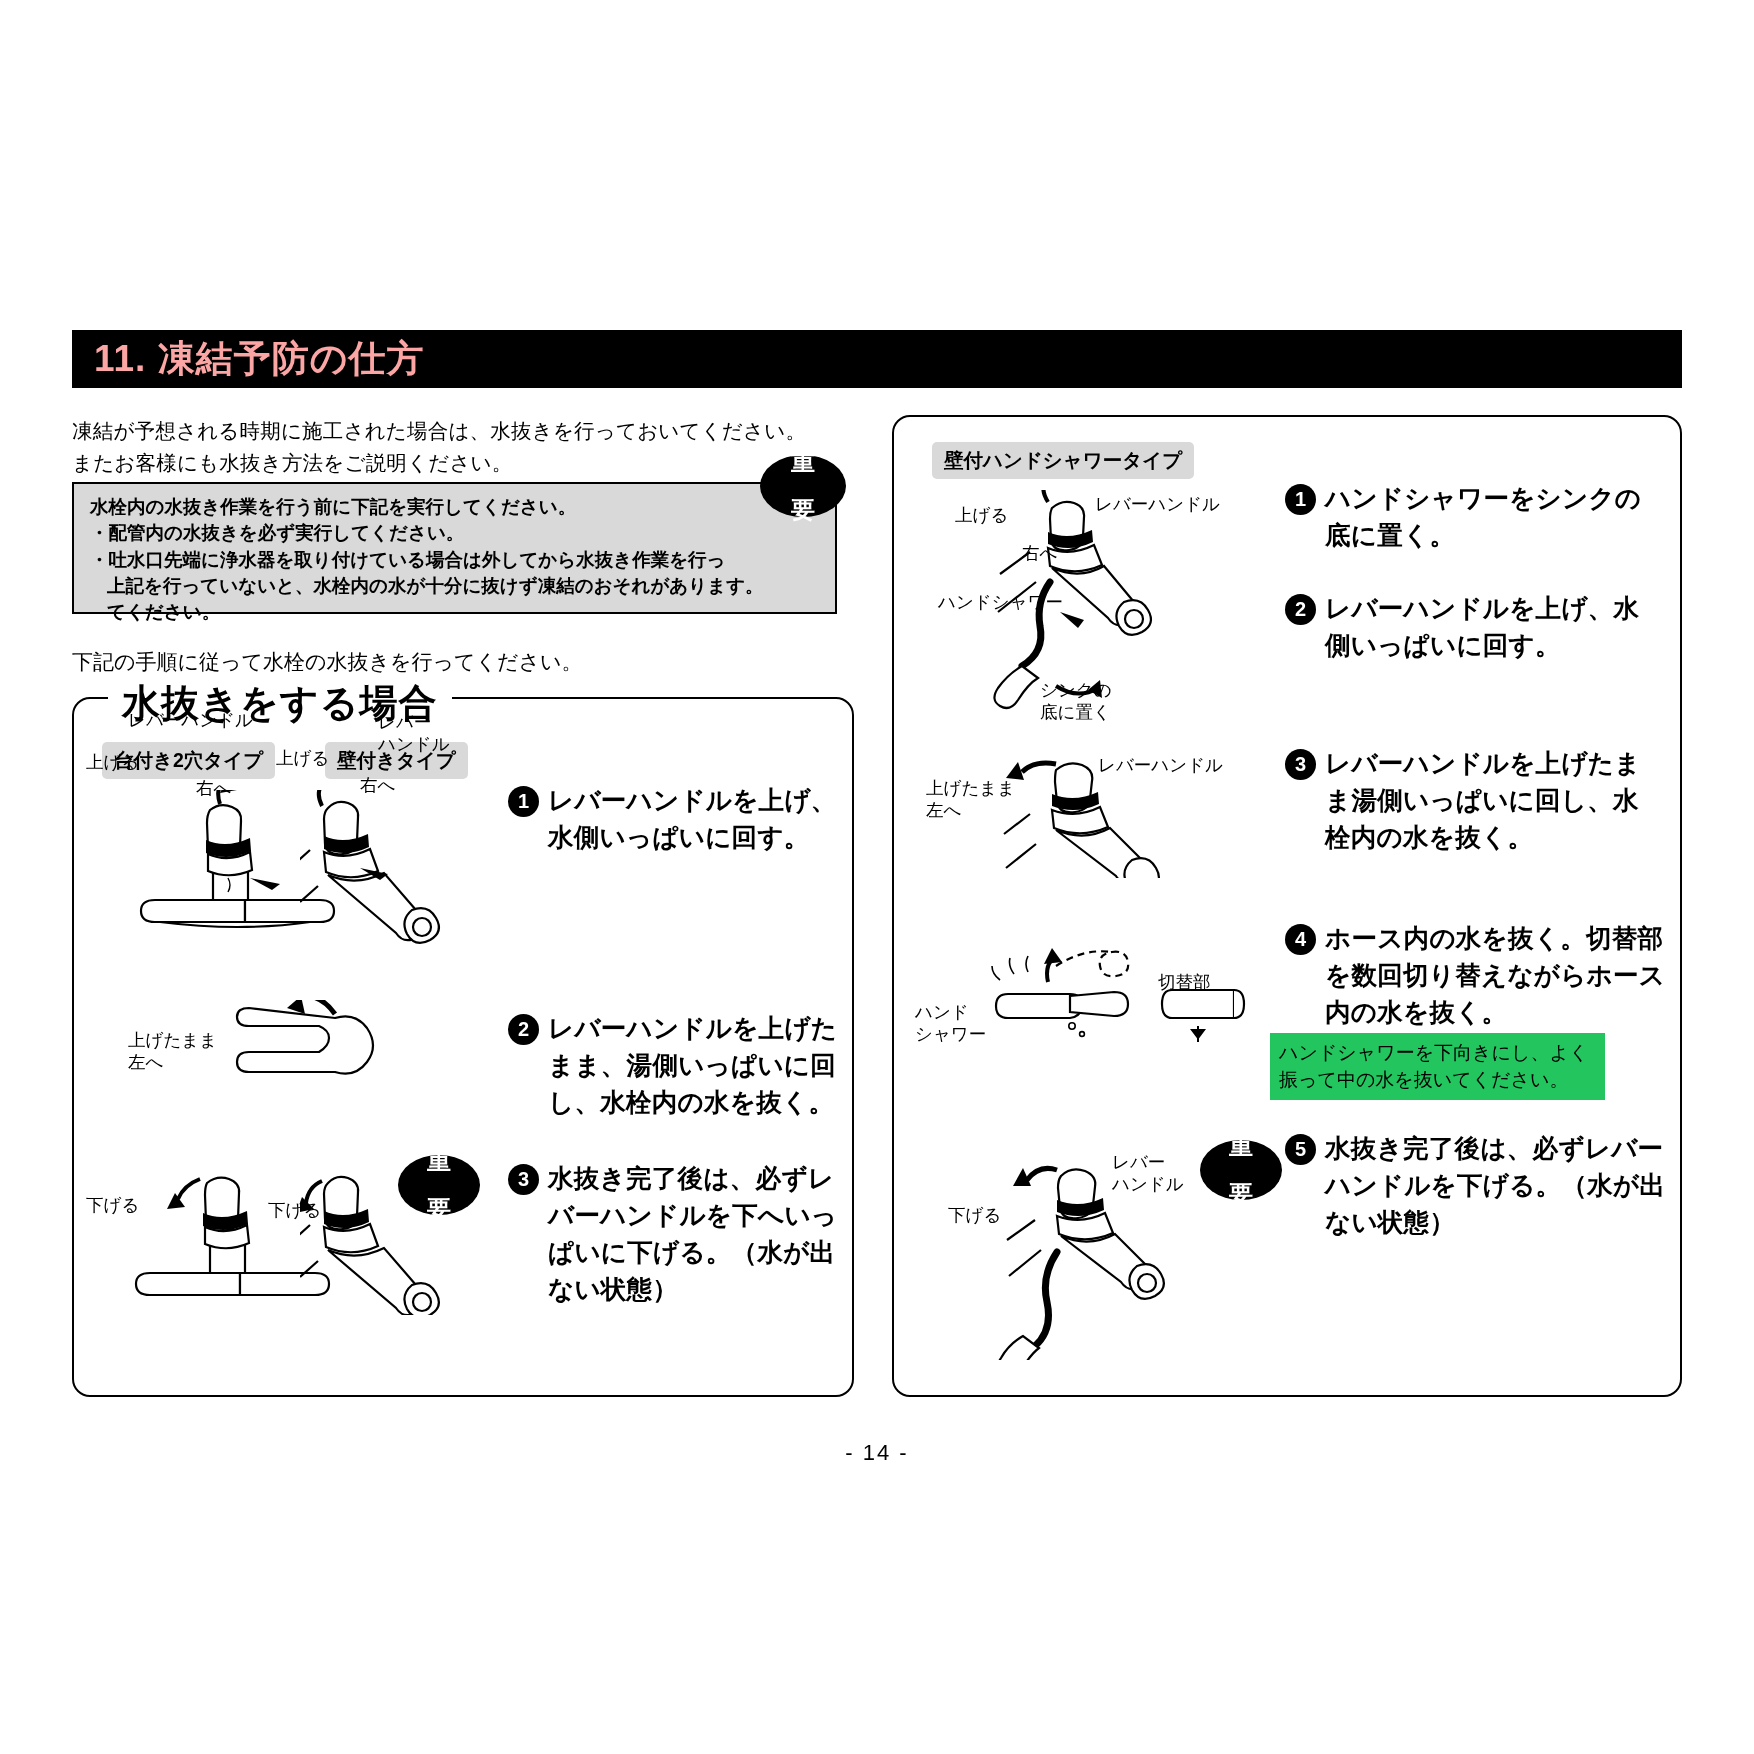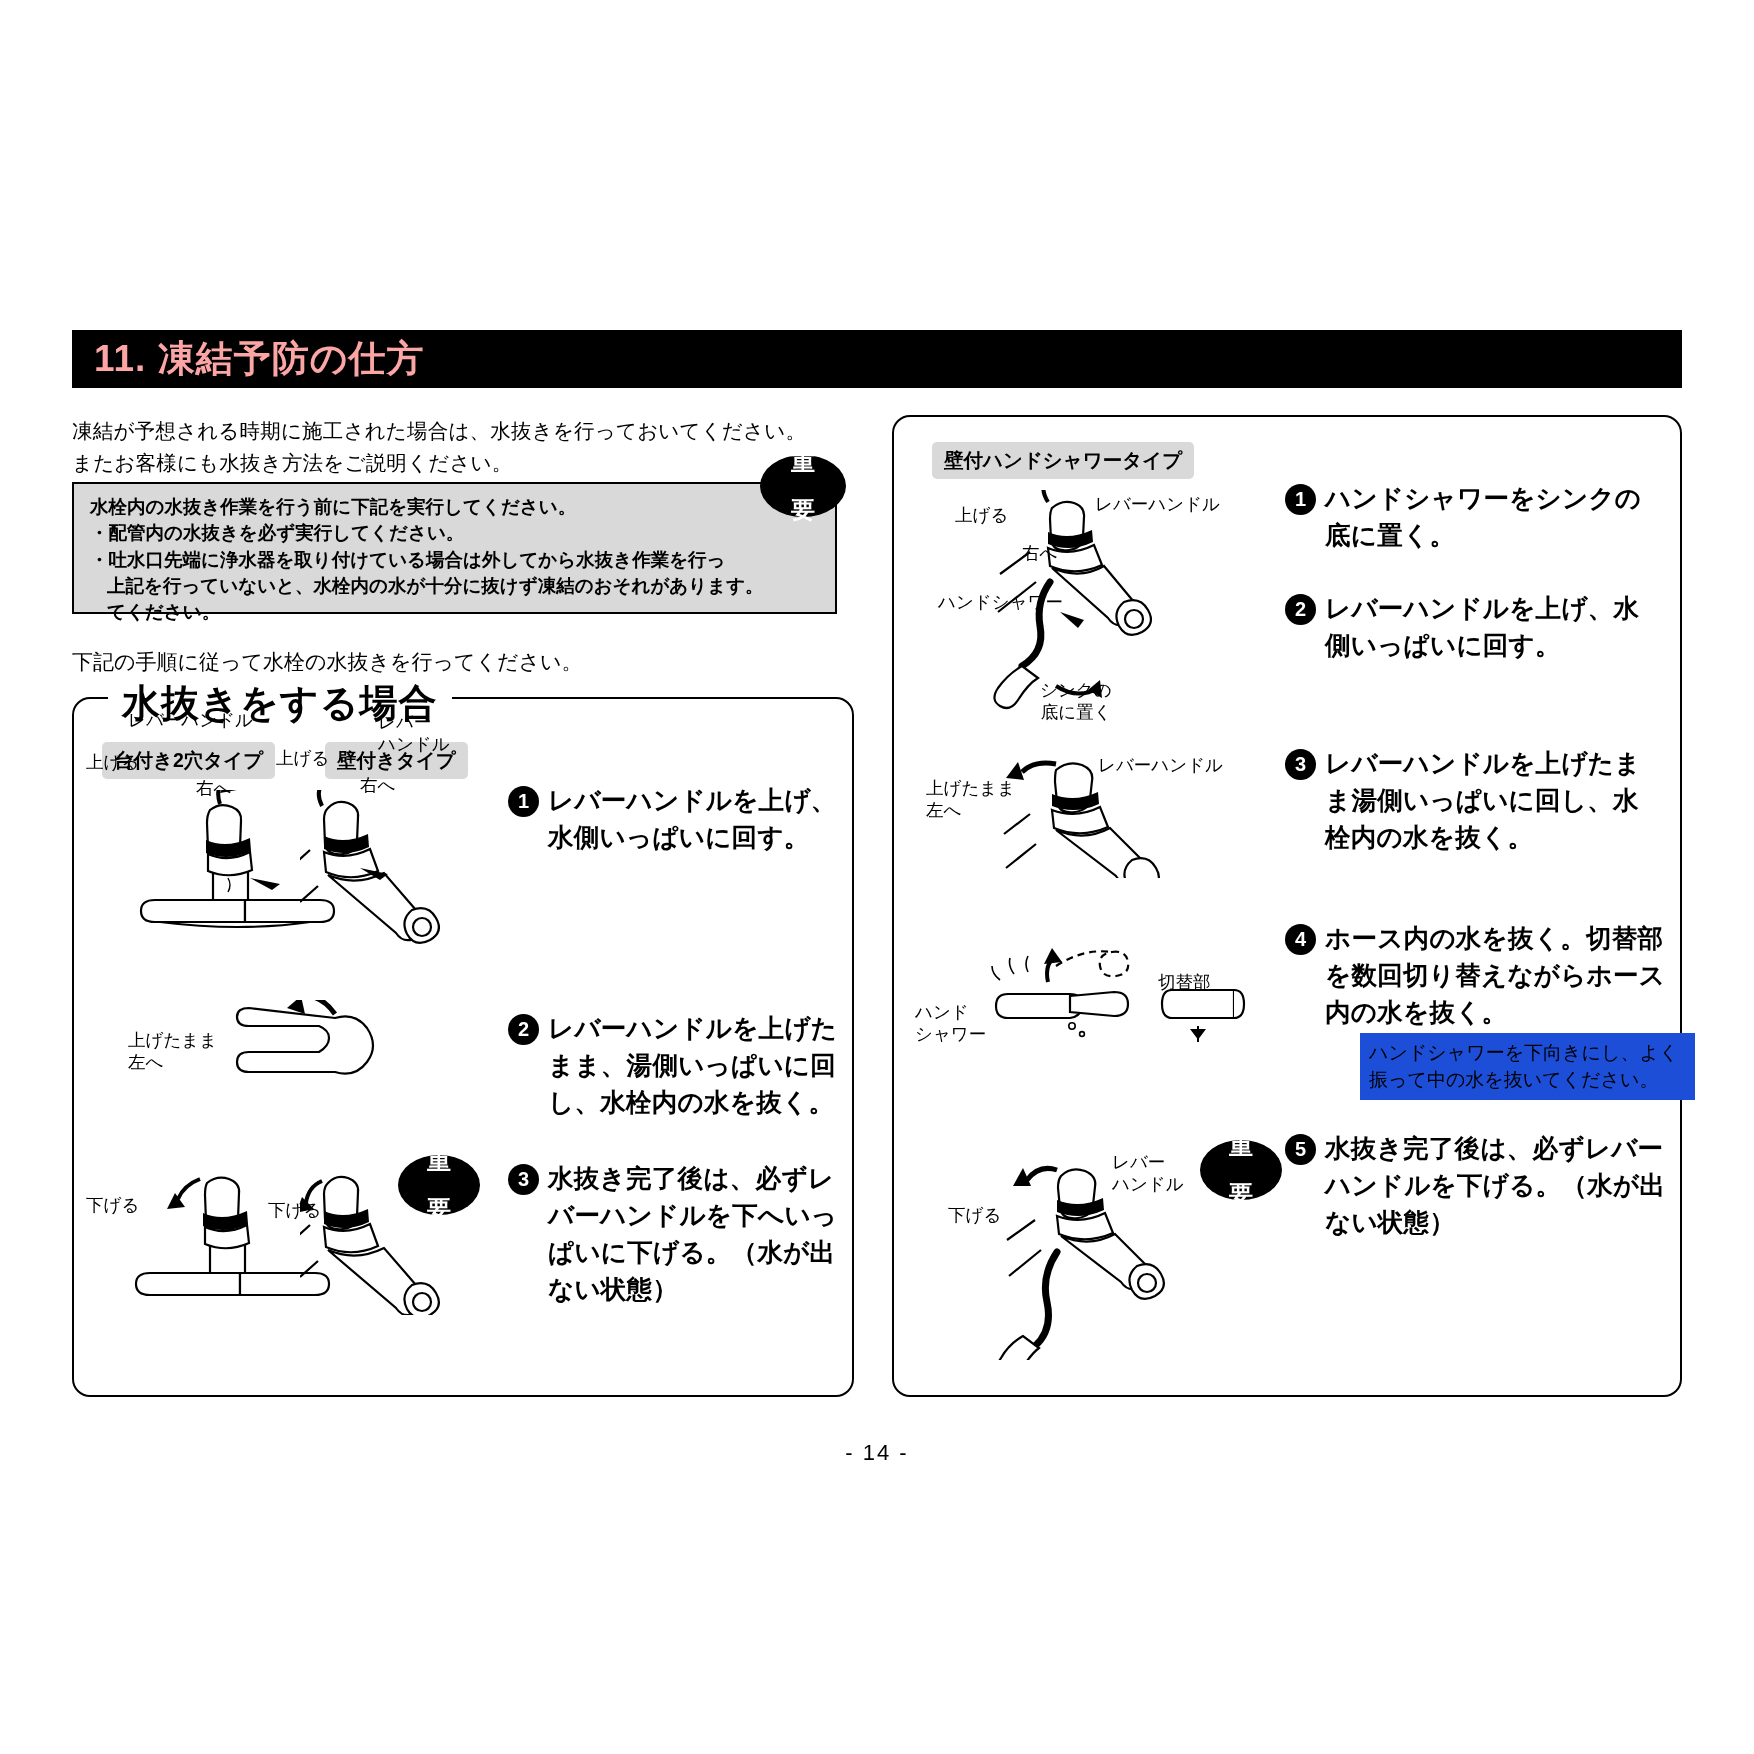--- a/index.html
+++ b/index.html
@@ -180,24 +180,24 @@
   
   #step-r1 { left: 1285px; top: 480px; width: 375px; }
   #step-r2 { left: 1285px; top: 590px; width: 375px; }
   #step-r3 { left: 1285px; top: 745px; width: 375px; }
   #step-r4 { left: 1285px; top: 920px; width: 385px; }
   #step-r5 { left: 1285px; top: 1130px; width: 385px; }
 
   
   .note-grey {
     position: absolute;
-    left: 1360px;
+    left: 1270px;
     top: 1033px;
     width: 335px;
-    background: #1d4ed8;
+    background: #22c55e;
     font-size: 19px;
     line-height: 1.4;
     padding: 7px 9px;
     box-sizing: border-box;
   }
 
   
   #imp-badge-left  { left: 398px; top: 1155px; width: 82px; height: 60px; }
   #imp-badge-right { left: 1200px; top: 1140px; width: 82px; height: 60px; }
 
@@ -384,21 +384,21 @@
       <path d="M88 12 q-10 -16 2 -24" fill="none" stroke="#000" stroke-width="4"></path>
       <path d="M100 122 l24 8 -6 8z" fill="#000"></path>
       <path d="M96 196 q22 14 42 2" fill="none" stroke="#000" stroke-width="4"></path>
       <path d="M140 190 l2 18 -14 -8z" fill="#000"></path>
     </svg>
   </div>
   <div class="lbl" style="left:955px; top:505px;">上げる</div>
   <div class="lbl" style="left:1095px; top:494px;">レバーハンドル</div>
   <div class="lbl" style="left:1022px; top:543px;">右へ</div>
   <div class="lbl" style="left:938px; top:592px;">ハンドシャワー</div>
-  <div class="lbl" style="left:1040px; top:680px;text-align:right;">シンクの
+  <div class="lbl" style="left:1040px; top:680px;">シンクの
 底に置く</div>
 
   <div class="ill" style="left:960px; top:748px;">
     <svg width="240" height="130" viewBox="0 0 240 130">
       <g fill="none" stroke="#000" stroke-width="2.2">
         <path d="M96 22 q12 -10 26 -5 q12 5 10 16 l-2 18 q-1 11 -15 13 q-16 2 -18 -10 l-2 -20 q0 -8 1 -12z" fill="#fff"></path>
         <path d="M92 46 q22 9 46 -2 l1 12 q-24 11 -47 2z" fill="#000" stroke="none"></path>
         <path d="M92 62 q24 9 48 -3 l8 20 q-27 12 -54 1z" fill="#fff"></path>
         <path d="M96 82 q28 12 54 -2 l32 32 q10 12 -4 20 q-14 8 -22 -4z" fill="#fff"></path>
         <path d="M172 112 q16 -6 24 8 q8 14 -6 22 q-15 8 -23 -6 q-7 -14 5 -24z" fill="#fff"></path>

